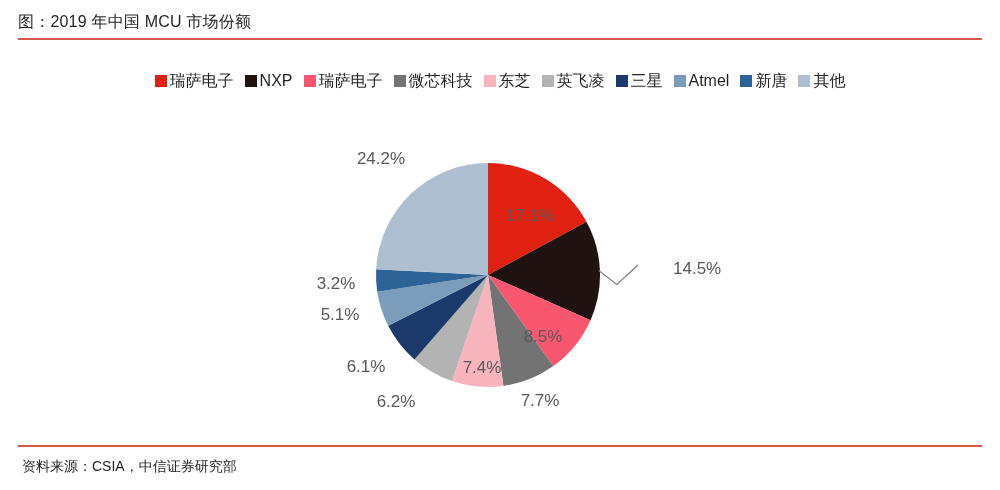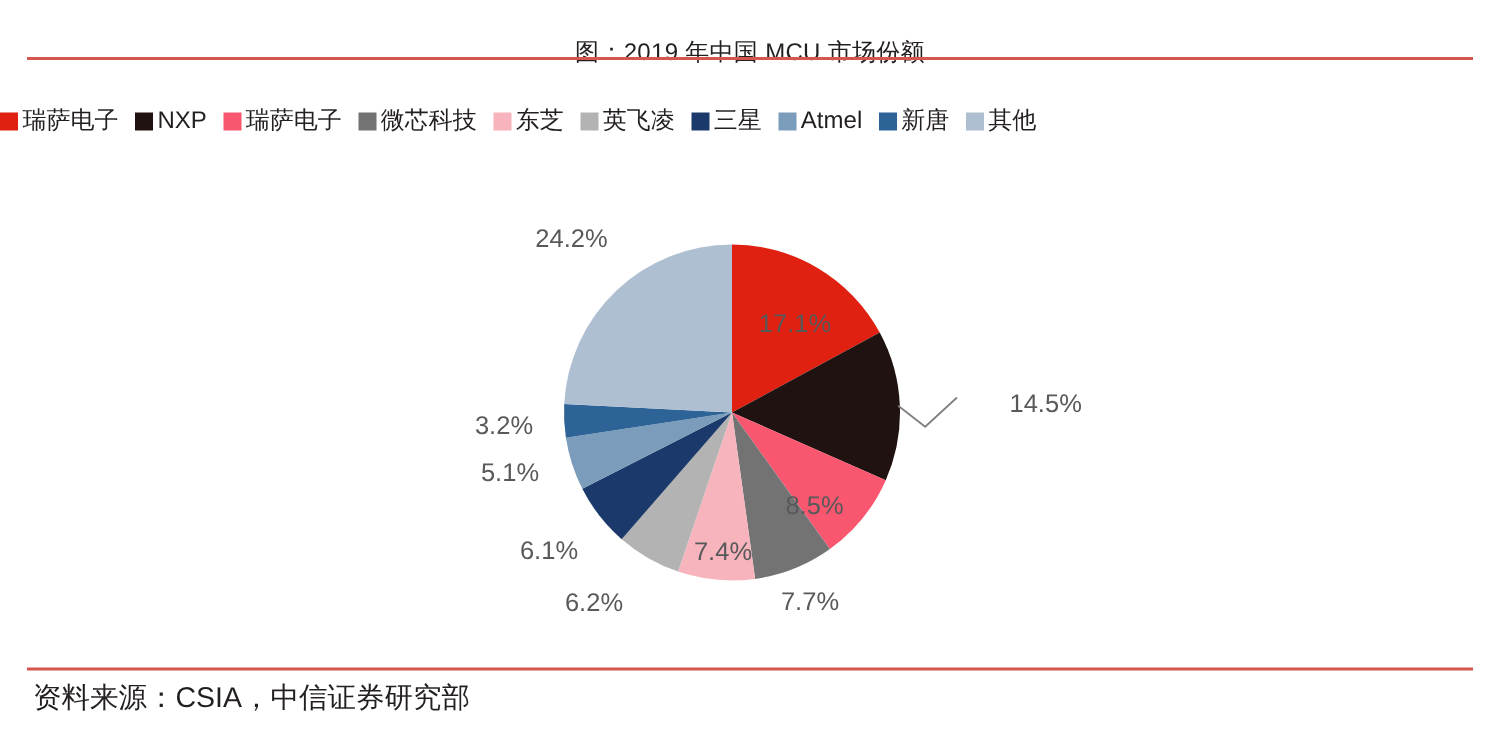--- a/index.html
+++ b/index.html
@@ -12,24 +12,23 @@
     height: 490px;
     position: relative;
     font-family: "Liberation Sans", "DejaVu Sans", sans-serif;
     overflow: hidden;
   }
 
   
   .title-row {
     position: absolute;
     left: 18px;
-    top: 24px;
+    top: 10px;
     width: 964px;
     height: 34px;
-    text-align: center;
   }
   .title-text {
     font-size: 16px;
     color: #231f20;
     letter-spacing: 0.2px;
     white-space: nowrap;
     line-height: 24px;
   }
   .rule-top {
     position: absolute;
@@ -41,21 +40,21 @@
   }
 
   
   .legend {
     position: absolute;
     left: 0px;
     top: 72px;
     width: 1000px;
     display: flex;
     flex-direction: row;
-    justify-content: flex-start;
+    justify-content: center;
     align-items: center;
     flex-wrap: nowrap;
     gap: 11px;
   }
   .legend-item {
     display: flex;
     flex-direction: row;
     align-items: center;
     gap: 3px;
     white-space: nowrap;
@@ -100,21 +99,21 @@
     left: 18px;
     top: 445px;
     width: 964px;
     height: 2px;
     background: #d4564c;
   }
   .footer-text {
     position: absolute;
     left: 22px;
     top: 455px;
-    font-size: 19px;
+    font-size: 14px;
     color: #231f20;
     white-space: nowrap;
     line-height: 22px;
   }
 </style>
 </head>
 <body>
 
 <div class="title-row">
   <div class="title-text">图：2019 年中国 MCU 市场份额</div>

